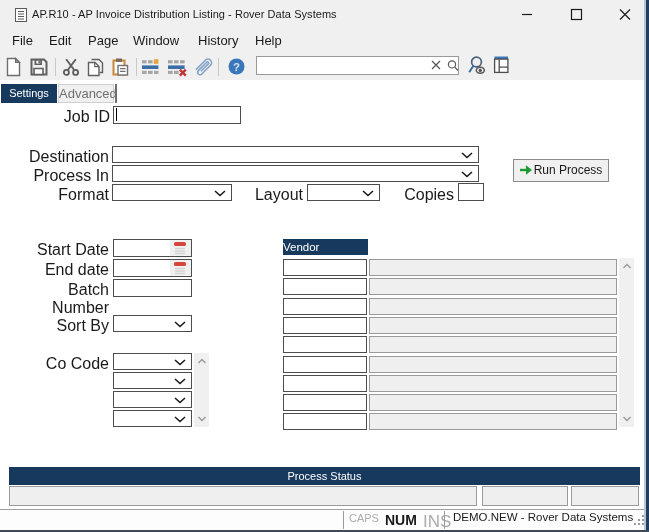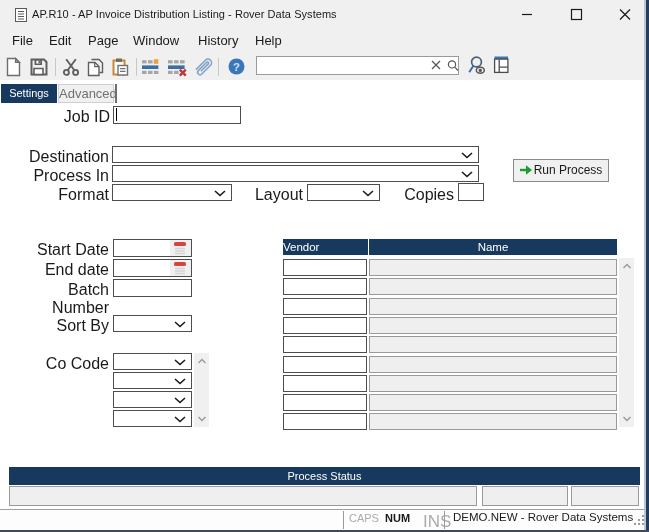--- a/index.html
+++ b/index.html
@@ -229,21 +229,20 @@
   <div class="sb" style="left:194px;top:353px;width:15px;height:74px">
     <svg style="top:5px" width="9" height="6" viewBox="0 0 9 6">
         <path d="M1 5l3.5-3.5L8 5" fill="none" stroke="#9a9a9a" stroke-width="1.4"></path>
       </svg>
     <svg style="top:63px" width="9" height="6" viewBox="0 0 9 6">
         <path d="M1 1l3.5 3.5L8 1" fill="none" stroke="#9a9a9a" stroke-width="1.4"></path>
       </svg>
   </div>
 
   <div class="abs" style="left:283px;top:239px;width:85px;height:16px;background:#17395e;color:#fff;font-size:11.5px;text-align:left;line-height:16px">Vendor</div>
-  <div class="abs" style="left:369px;top:239px;width:248px;height:16px;background:#17395e;color:#fff;font-size:11.5px;text-align:center;line-height:16px">Name</div>
   <div id="rows">
       <div class="tbox" style="left:283px;top:259px;width:84px;height:17px"></div>
       <div class="graycell" style="left:369px;top:259px;width:248px;height:17px"></div>
       <div class="tbox" style="left:283px;top:278px;width:84px;height:17px"></div>
       <div class="graycell" style="left:369px;top:278px;width:248px;height:17px"></div>
       <div class="tbox" style="left:283px;top:298px;width:84px;height:17px"></div>
       <div class="graycell" style="left:369px;top:298px;width:248px;height:17px"></div>
       <div class="tbox" style="left:283px;top:317px;width:84px;height:17px"></div>
       <div class="graycell" style="left:369px;top:317px;width:248px;height:17px"></div>
       <div class="tbox" style="left:283px;top:336px;width:84px;height:17px"></div>
@@ -269,21 +268,21 @@
 
   <div class="bar" style="top:467px">Process Status</div>
   <div class="graycell" style="left:9px;top:486px;width:468px;height:20px"></div>
   <div class="graycell" style="left:482px;top:486px;width:86px;height:20px"></div>
   <div class="graycell" style="left:571px;top:486px;width:68px;height:20px"></div>
 
   <div class="abs" style="left:0;top:509px;width:649px;height:1px;background:#a0a0a0"></div>
   <div class="abs" style="left:0;top:510px;width:645px;height:20px;background:#fdfdfd"></div>
   <div class="abs" style="left:343px;top:511px;width:1px;height:18px;background:#9a9a9a"></div>
   <div class="abs" style="left:349px;top:512px;font-size:11px;color:#ababab">CAPS</div>
-  <div class="abs" style="left:385px;top:512px;font-size:11px;font-weight:bold;color:#1a1a1a">NUM</div>
+  <div class="abs" style="left:385px;top:512px;font-size:14px;font-weight:bold;color:#1a1a1a">NUM</div>
   <div class="abs" style="left:423px;top:512px;font-size:17px;color:#ababab">INS</div>
   <div class="abs" style="left:444px;top:511px;width:1px;height:18px;background:#9a9a9a"></div>
   <div class="abs" style="left:453px;top:511px;font-size:11.5px;color:#1a1a1a">DEMO.NEW - Rover Data Systems</div>
   <svg class="abs" style="left:634px;top:515px" width="12" height="12" viewBox="0 0 12 12">
     <g fill="#9a9a9a">
         <rect x="8" y="0" width="2" height="2"></rect>
         <rect x="8" y="4" width="2" height="2"></rect>
         <rect x="8" y="8" width="2" height="2"></rect>
         <rect x="4" y="4" width="2" height="2"></rect>
         <rect x="4" y="8" width="2" height="2"></rect>

